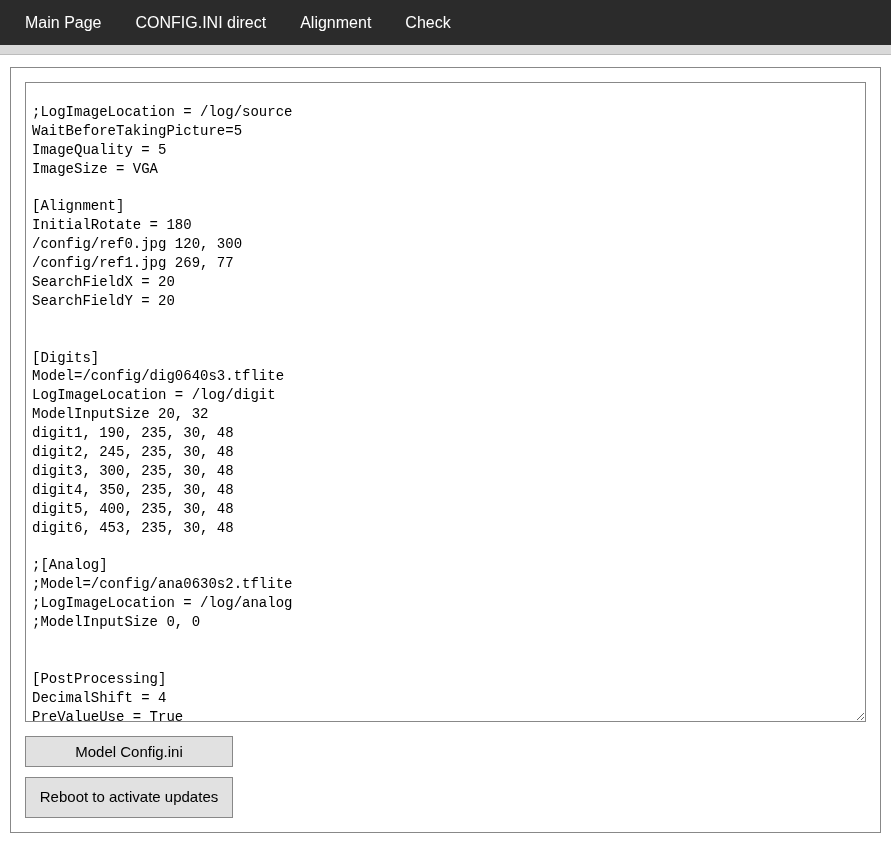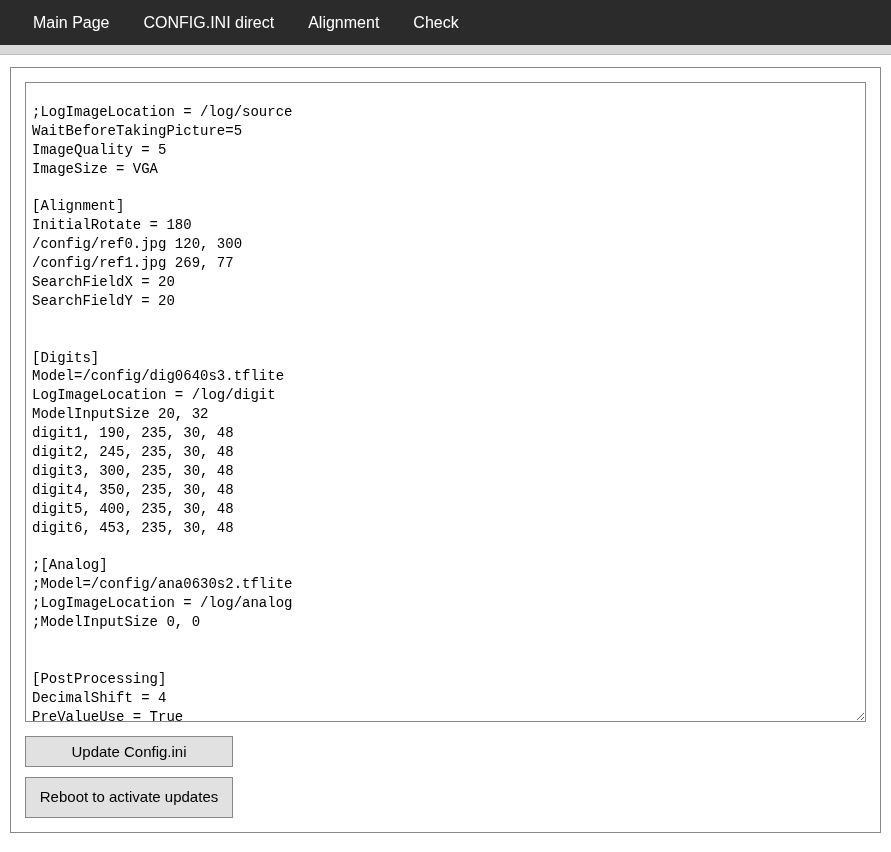--- a/index.html
+++ b/index.html
@@ -8,21 +8,21 @@
       box-sizing: border-box;
     }
     body {
       font-family: Arial, Helvetica, sans-serif;
       background: #fff;
       width: 891px;
     }
     .navbar {
       background: #2b2b2b;
       display: flex;
-      padding: 16px;
+      padding: 8px;
       height: 45px;
       align-items: flex-end;
     }
     .nav-item {
       color: #fff;
       padding: 0 17px;
       font-size: 16px;
       cursor: pointer;
       height: 100%;
       display: flex;
@@ -120,15 +120,15 @@
 
 
 [PostProcessing]
 DecimalShift = 4
 PreValueUse = True
 PreValueAgeStartup = 30
 AllowNegativeRates = False
 MaxRateValue = 0.1
 ErrorMessage = True
 CheckDigitIncreaseConsistency = False</textarea>
-  <button class="btn">Update Config.ini</button>
+  <button class="btn">Model Config.ini</button>
   <button class="btn btn-tall">Reboot to activate updates</button>
 </div>
 
 </body></html>

